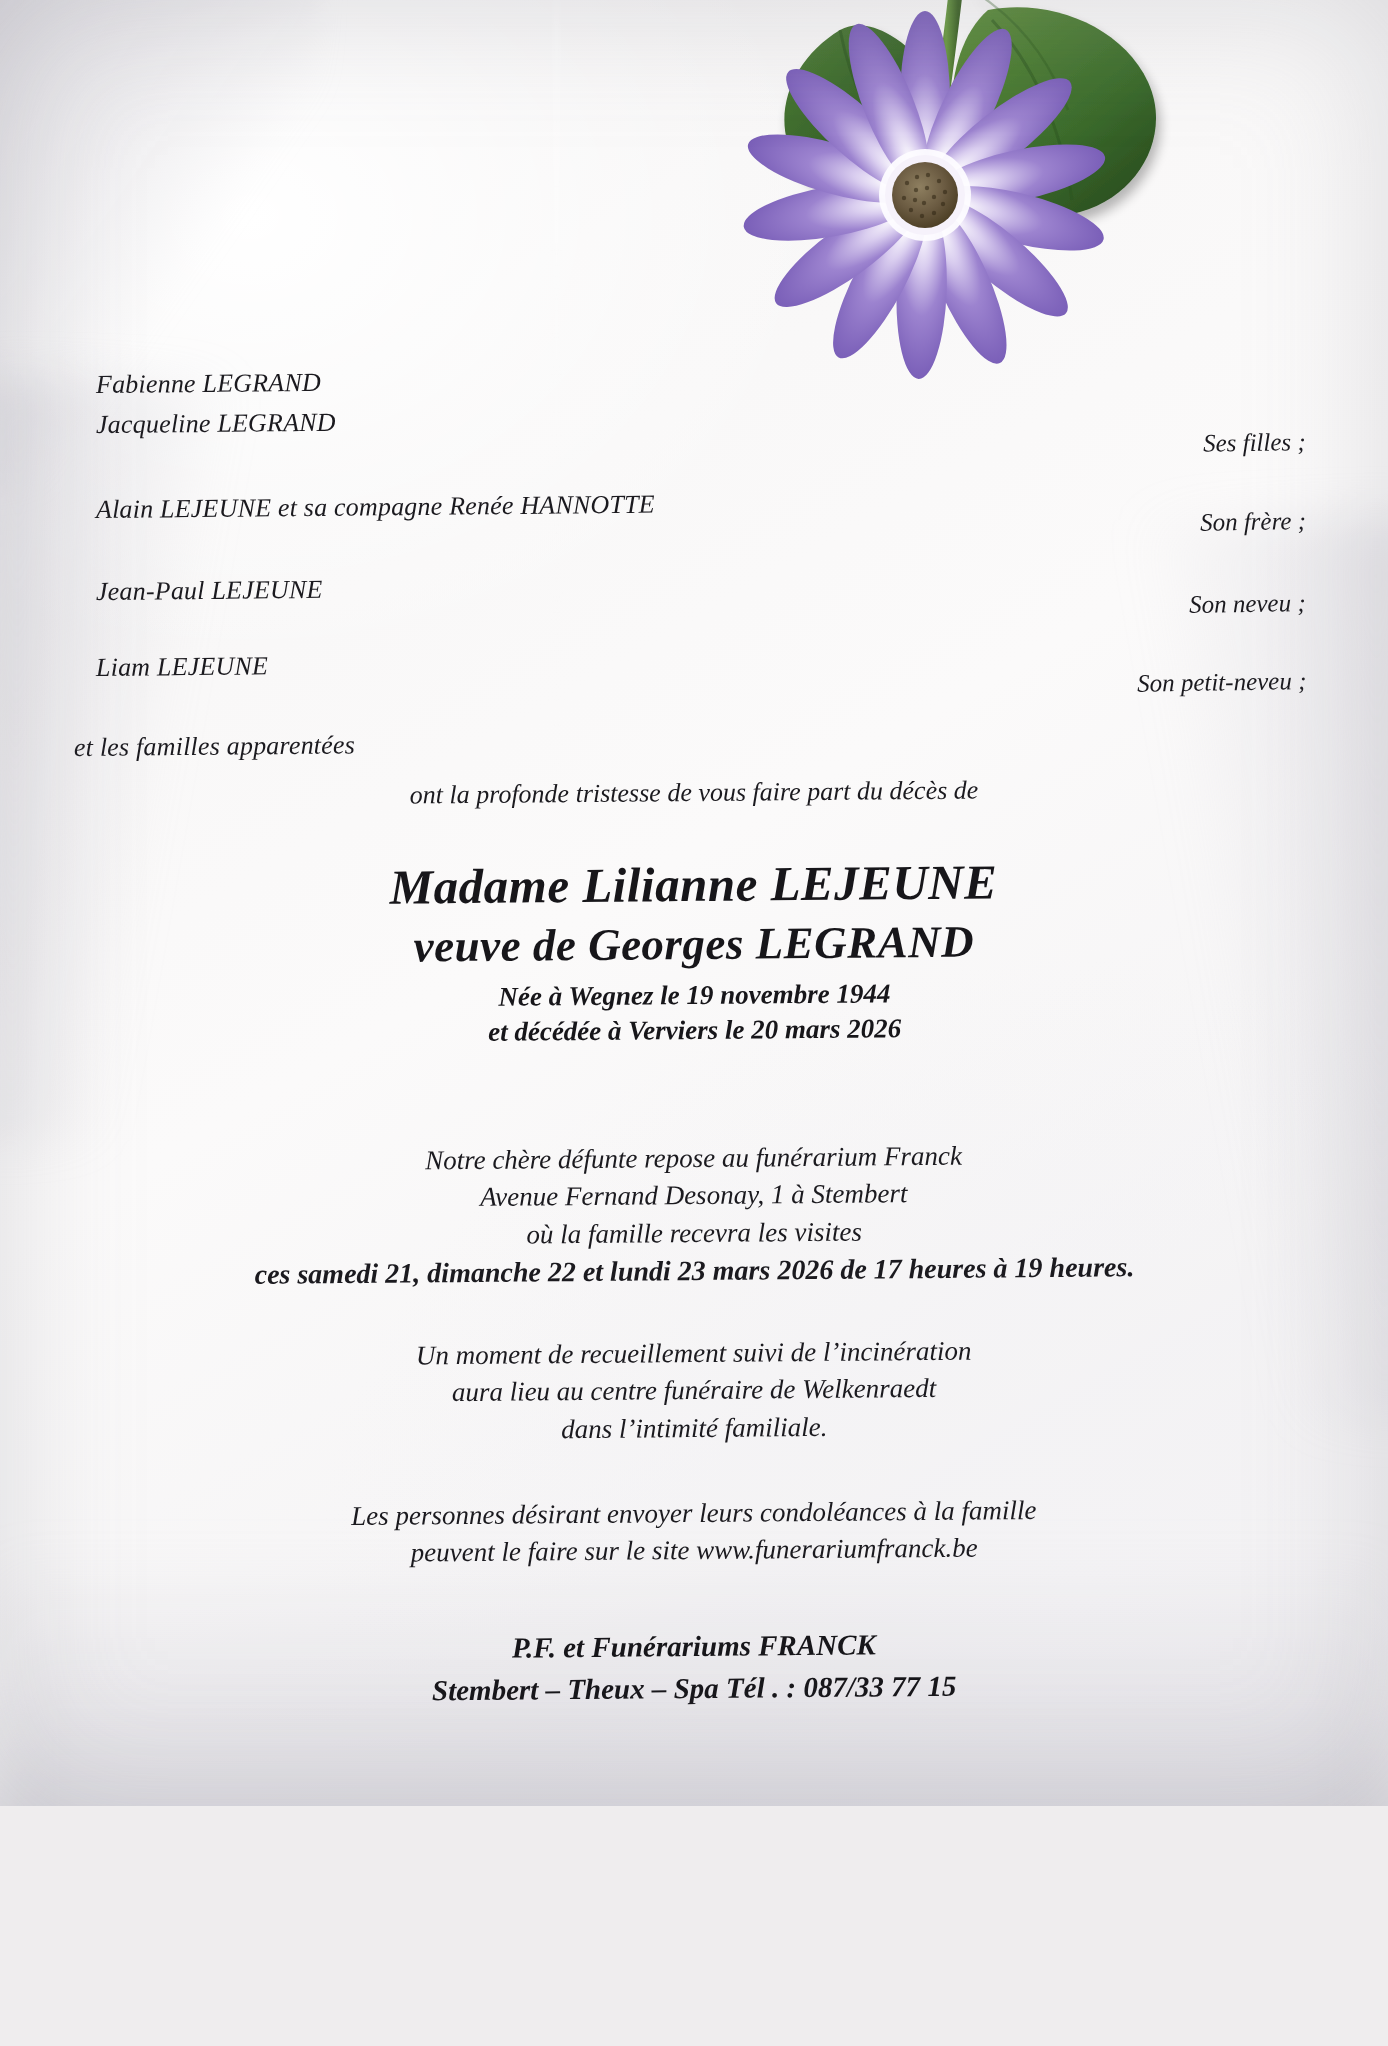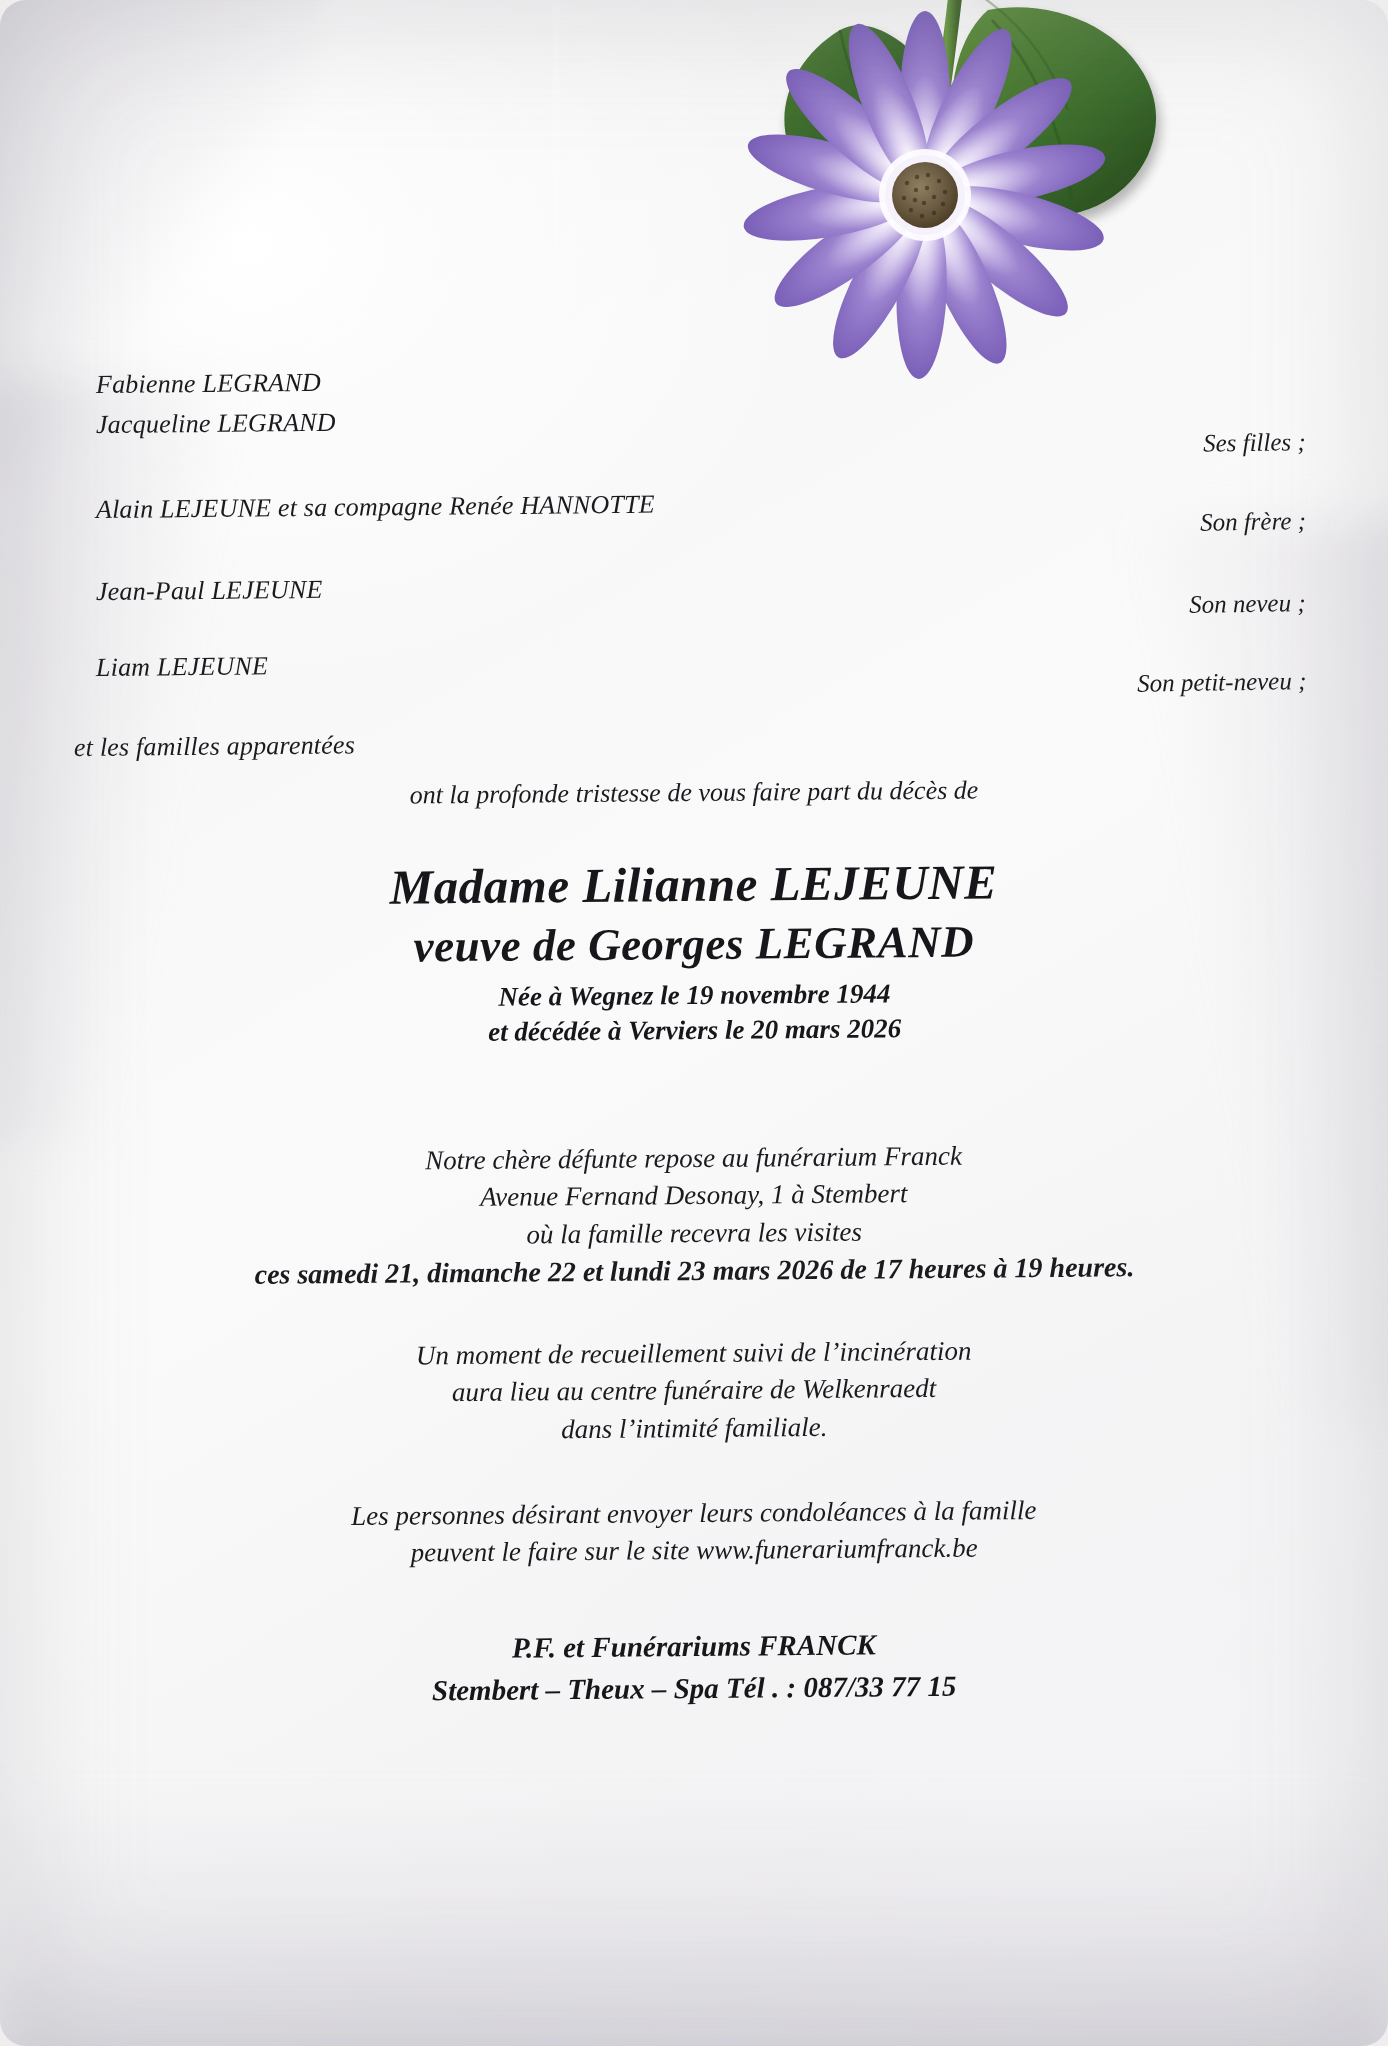--- a/index.html
+++ b/index.html
@@ -12,27 +12,26 @@
     background: #efedee;
     font-family: "Liberation Serif", serif;
     color: #17161a;
     overflow: hidden;
   }
 
   
   .page {
     position: relative;
     width: 1388px;
-    height: 2046px;
+    height: 1806px;
     background:
       radial-gradient(ellipse 900px 700px at 18% 12%, #ffffff 0%, rgba(255,255,255,0) 65%),
       radial-gradient(ellipse 1100px 900px at 78% 88%, #f4f3f5 0%, rgba(244,243,245,0) 70%),
       linear-gradient(150deg, #f1eff0 0%, #f8f7f7 22%, #fbfafa 48%, #f5f4f5 74%, #eceaec 100%);
     overflow: hidden;
-    border-radius: 26px;
   }
   
   .crease {
     position: absolute;
     pointer-events: none;
   }
   .crease.c1 {
     left: -40px; top: -30px; width: 360px; height: 520px;
     background: linear-gradient(125deg, rgba(214,212,218,.85) 0%, rgba(255,255,255,0) 62%);
     filter: blur(14px);

